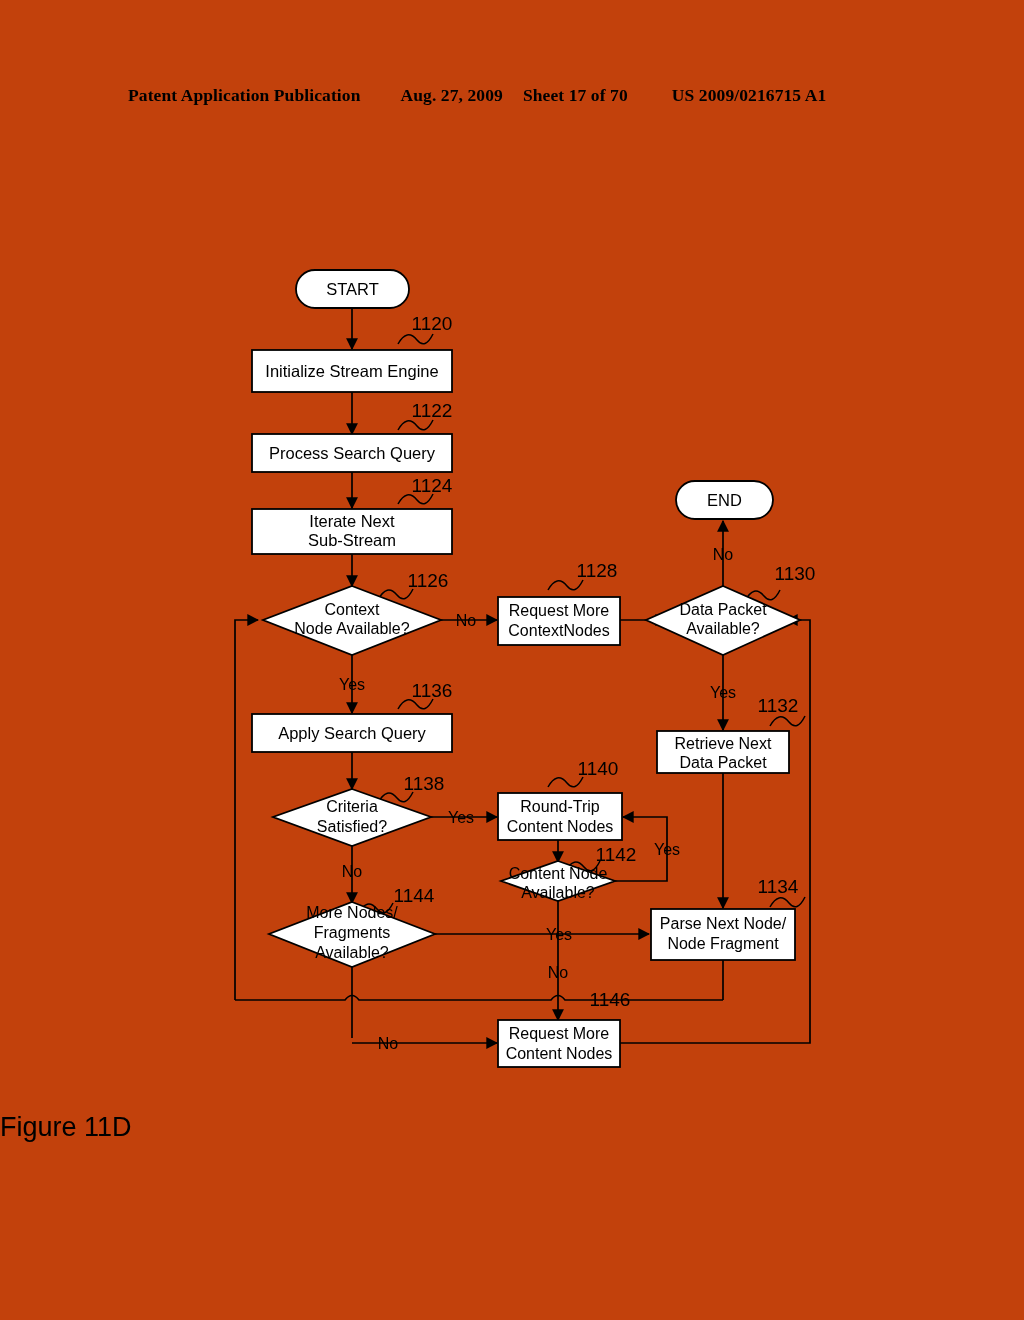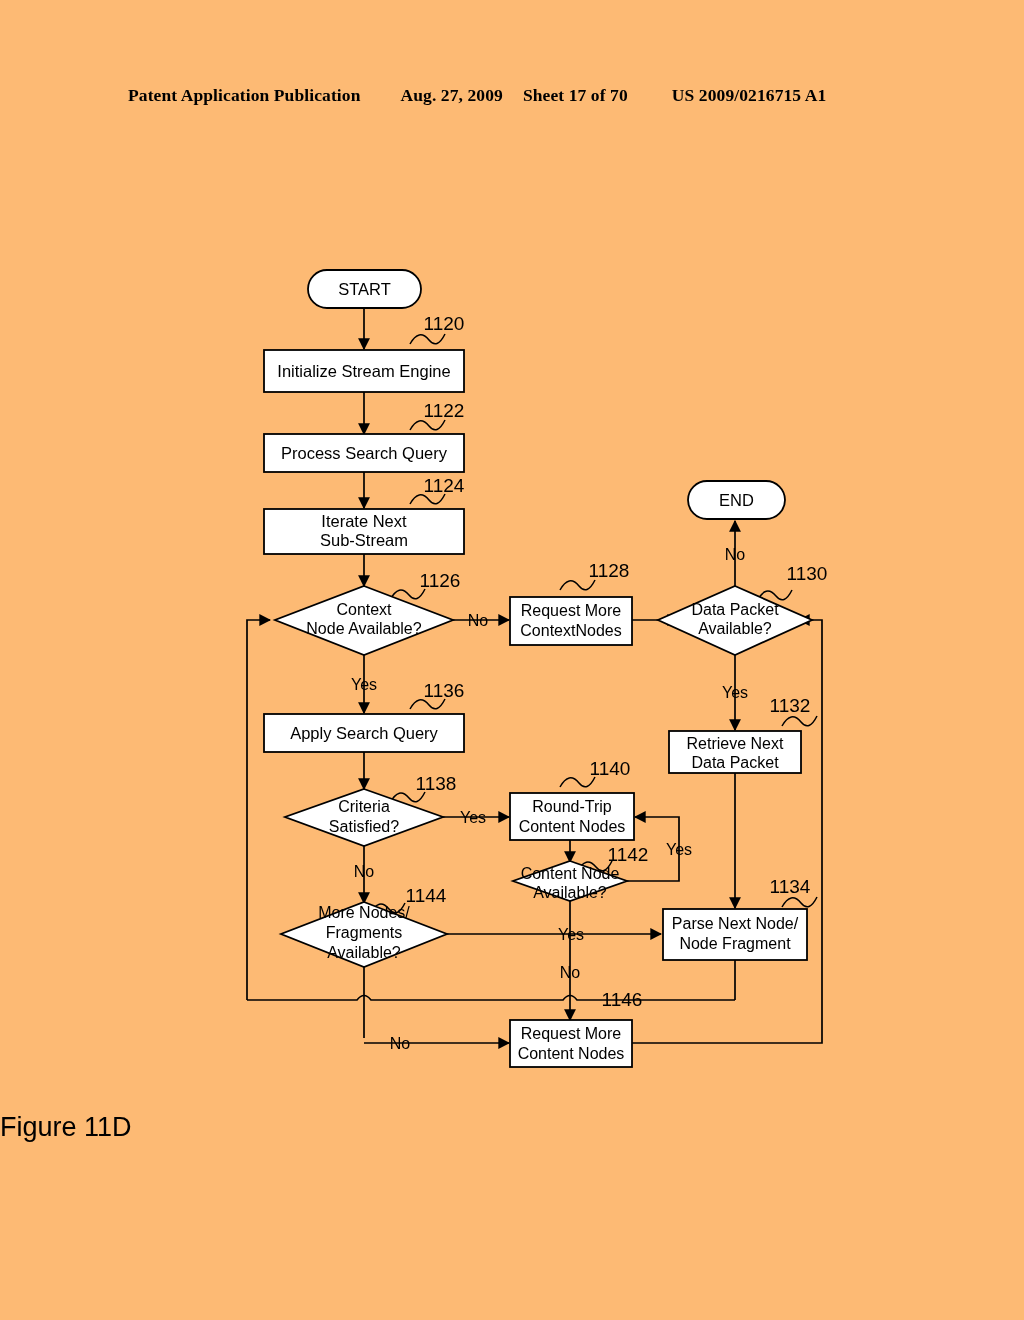--- a/index.html
+++ b/index.html
@@ -11,21 +11,21 @@
   body {
     width: 1024px;
     height: 1320px;
     position: relative;
     font-family: "Liberation Sans", sans-serif;
     overflow: hidden;
   }
   .page {
     position: absolute;
     inset: 0;
-    background: #fdba74;
+    background: #c2410c;
   }
   
   .pat-header {
     position: absolute;
     top: 85px;
     left: 128px;
     width: 768px;
     height: 26px;
     display: flex;
     align-items: baseline;
@@ -49,21 +49,21 @@
     width: 1024px;
     text-align: left;
     font-family: "Liberation Sans", sans-serif;
     font-size: 27px;
     color: #000;
   }
 
   
   .chart {
     position: absolute;
-    left: 12px;
+    left: 0;
     top: 0;
     width: 868px;
     height: 1320px;
     text-align: right;
   }
   .chart svg { display: block; }
 
   
 </style>
 </head>

